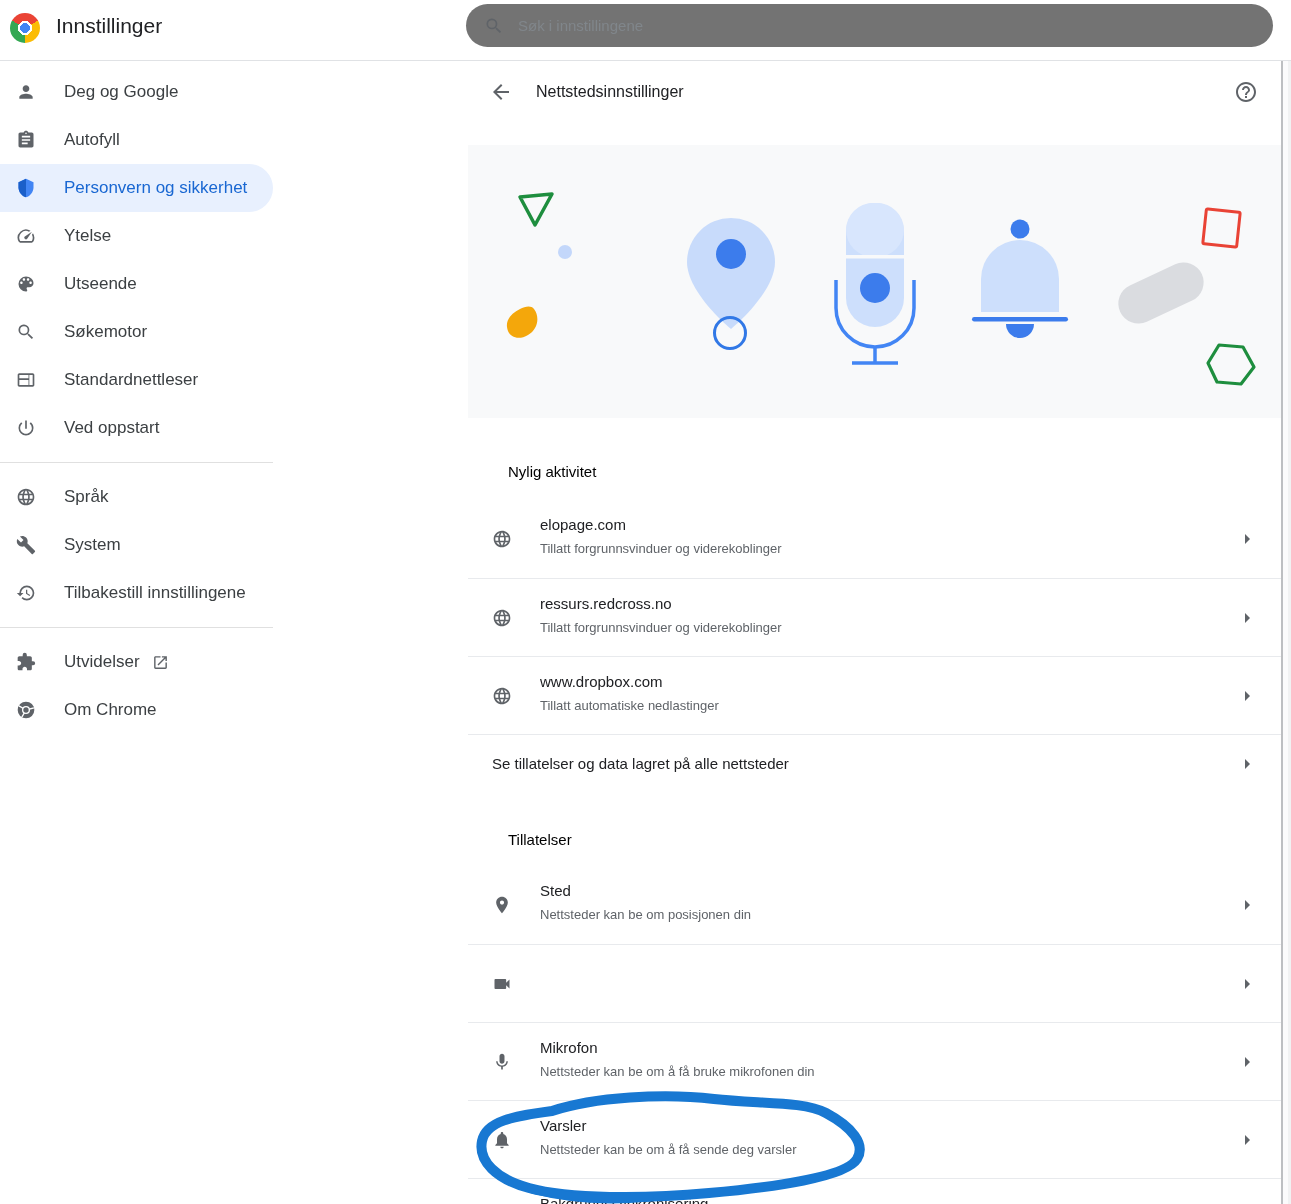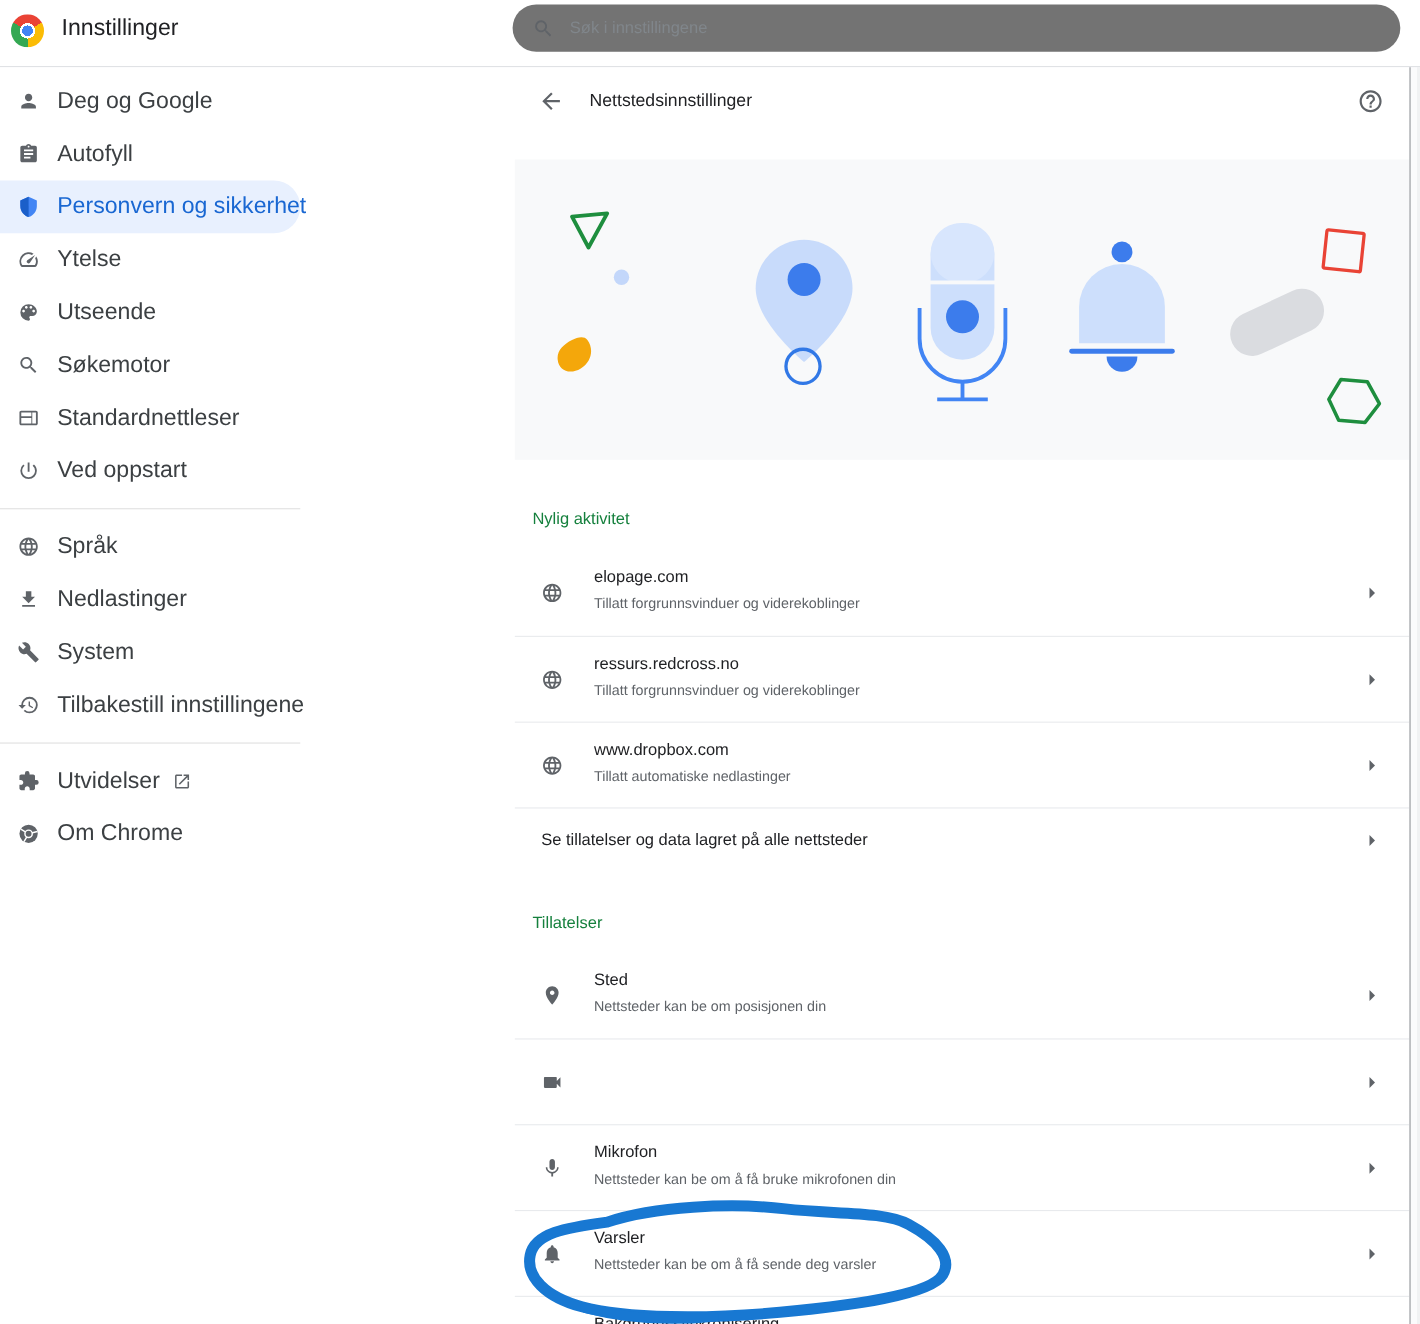--- a/index.html
+++ b/index.html
@@ -19,21 +19,21 @@
                  background:#737373; display:flex; align-items:center; }
   .search-pill .sicon { margin-left:18px; display:flex; }
   .search-pill input { border:none; outline:none; background:transparent; margin-left:14px;
                  font-size:15px; color:#202124; width:680px; font-family:inherit; }
   .search-pill input::placeholder { color:#80868b; }
 
   
   .sidebar { position:absolute; left:0; top:61px; width:468px; bottom:0; background:#fff; padding-top:7px; }
   .nav-item { position:relative; width:273px; height:48px; display:flex; align-items:center; cursor:pointer; }
   .nav-item .nicon { width:20px; height:20px; margin-left:16px; display:flex; align-items:center; justify-content:center; flex:none; }
-  .nav-item .nlabel { margin-left:16px; font-size:21px; font-weight:500; color:#3c4043; white-space:nowrap; }
+  .nav-item .nlabel { margin-left:28px; font-size:17px; font-weight:500; color:#3c4043; white-space:nowrap; }
   .nav-item.selected { background:#e8f0fe; border-radius:0 24px 24px 0; }
   .nav-item.selected .nlabel { color:#1967d2; }
   .nav-divider { width:273px; height:0; border-top:1px solid #e0e0e0; margin:10px 0; }
   .ext-icon { margin-left:12px; display:flex; }
 
   
   .content { position:absolute; left:468px; top:61px; width:813px; bottom:0; background:#fff; }
   .scrollstrip { position:absolute; left:1281px; top:61px; width:10px; bottom:0;
                  background:linear-gradient(to right,#bdbfc2 0 2px,#fbfbfc 2px 7px,#f1f2f3 7px); }
 
@@ -43,21 +43,21 @@
   .help-btn { position:absolute; left:766px; top:19px; width:24px; height:24px; cursor:pointer; }
 
   
   .banner { position:absolute; left:0; top:84px; width:813px; height:273px; background:#f8f9fa; overflow:hidden; }
   .banner > * { position:absolute; }
   .dot-blue { left:90px; top:100px; width:14px; height:14px; border-radius:50%; background:#c3d7fa; }
   .pill-gray { left:648px; top:128px; width:90px; height:40px; border-radius:20px; background:#dadce0; transform:rotate(-25deg); }
   .square-red { left:735px; top:64px; width:37px; height:38px; border:3.5px solid #e94335; border-radius:3px; transform:rotate(6deg); }
 
   
-  .section-heading { position:absolute; left:16px; font-size:15px; font-weight:500; color:#15803d; line-height:20px; }
+  .section-heading { position:absolute; left:40px; font-size:15px; font-weight:500; color:#000000; line-height:20px; }
   .h-recent { top:401px; }
   .h-perms { top:769px; }
 
   .rows { position:absolute; left:0; width:813px; }
   .rows-recent { top:439px; }
   .rows-perms { top:805px; }
   .row { position:relative; width:100%; height:78px; }
   .row + .row, .row.bordered { border-top:1px solid #e8eaed; }
   .row .ricon { position:absolute; left:24px; top:29px; width:20px; height:20px; }
   .row .rtext { position:absolute; left:72px; top:15px; }
@@ -161,28 +161,20 @@
       <span class="nicon">
           <svg viewBox="0 0 24 24" width="20" height="20" fill="#5f6368">
             <path d="M11.99 2C6.47 2 2 6.48 2 12s4.47 10 9.99 10C17.52 22 22 17.52 22 12S17.52 2 11.99 2zm6.93 6h-2.95a15.65 15.65 0 0 0-1.38-3.56A8.03 8.03 0 0 1 18.92 8zM12 4.04c.83 1.2 1.48 2.53 1.91 3.96h-3.82c.43-1.43 1.08-2.76 1.91-3.96zM4.26 14C4.1 13.36 4 12.69 4 12s.1-1.36.26-2h3.38c-.08.66-.14 1.32-.14 2 0 .68.06 1.34.14 2H4.26zm.82 2h2.95c.32 1.25.78 2.45 1.38 3.56A7.987 7.987 0 0 1 5.08 16zm2.95-8H5.08a7.987 7.987 0 0 1 4.33-3.56A15.65 15.65 0 0 0 8.03 8zM12 19.96c-.83-1.2-1.48-2.53-1.91-3.96h3.82c-.43 1.43-1.08 2.76-1.91 3.96zM14.34 14H9.66c-.09-.66-.16-1.32-.16-2 0-.68.07-1.35.16-2h4.68c.09.65.16 1.32.16 2 0 .68-.07 1.34-.16 2zm.25 5.56c.6-1.11 1.06-2.31 1.38-3.56h2.95a8.03 8.03 0 0 1-4.33 3.56zM16.36 14c.08-.66.14-1.32.14-2 0-.68-.06-1.34-.14-2h3.38c.16.64.26 1.31.26 2s-.1 1.36-.26 2h-3.38z"></path>
           </svg>
         </span>
       <span class="nlabel">Språk</span>
     </div>
     <div class="nav-item">
       <span class="nicon">
           <svg viewBox="0 0 24 24" width="20" height="20" fill="#5f6368">
-            <path d="M19 9h-4V3H9v6H5l7 7 7-7zM5 18v2h14v-2H5z"></path>
-          </svg>
-        </span>
-      <span class="nlabel">Nedlastinger</span>
-    </div>
-    <div class="nav-item">
-      <span class="nicon">
-          <svg viewBox="0 0 24 24" width="20" height="20" fill="#5f6368">
             <path d="M22.7 19l-9.1-9.1c.9-2.3.4-5-1.5-6.9-2-2-5-2.4-7.4-1.3L9 6 6 9 1.6 4.7C.4 7.1.9 10.1 2.9 12.1c1.9 1.9 4.6 2.4 6.9 1.5l9.1 9.1c.4.4 1 .4 1.4 0l2.3-2.3c.5-.4.5-1.1.1-1.4z"></path>
           </svg>
         </span>
       <span class="nlabel">System</span>
     </div>
     <div class="nav-item">
       <span class="nicon">
           <svg viewBox="0 0 24 24" width="20" height="20" fill="#5f6368">
             <path d="M13 3a9 9 0 0 0-9 9H1l3.89 3.89.07.14L9 12H6a7 7 0 1 1 7 7c-1.93 0-3.68-.79-4.94-2.06l-1.42 1.42A8.954 8.954 0 0 0 13 21a9 9 0 0 0 0-18zm-1 5v5l4.28 2.54.72-1.21-3.5-2.08V8H12z"></path>
           </svg>

